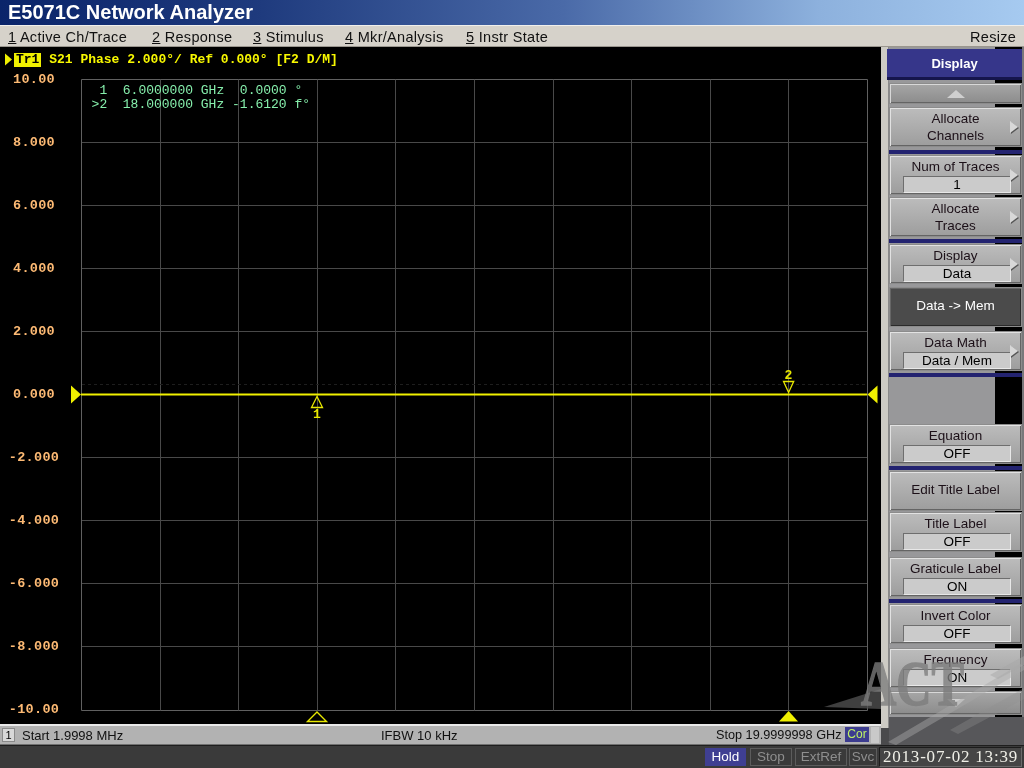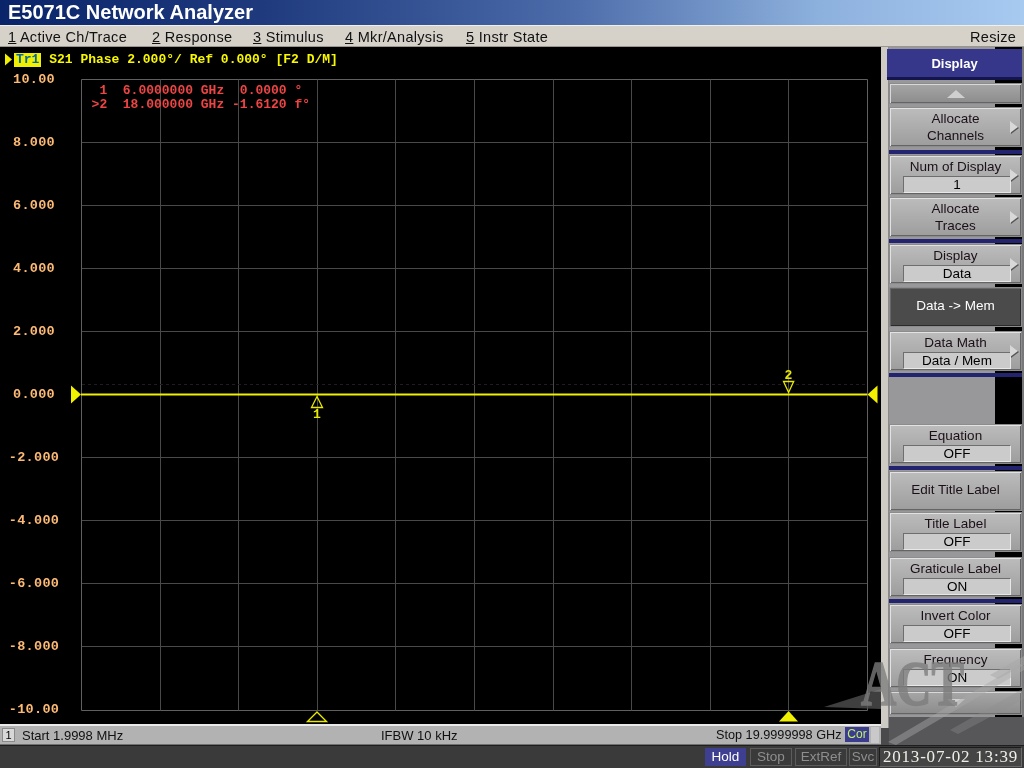--- a/index.html
+++ b/index.html
@@ -14,22 +14,22 @@
   position:absolute; left:0; top:25px; width:1024px; height:22px;
   background:#d6d2ca; border-top:1px solid #f0efec; border-bottom:1px solid #9a968e;
   font-size:14.5px; color:#111; letter-spacing:0.3px;
 }
 .mi { position:absolute; top:3px; }
 .mi u { text-decoration:underline; }
 #main { position:absolute; left:0; top:47px; width:881px; height:677px; background:#000; }
 #plotsvg { position:absolute; left:0; top:0; }
 .ylab { position:absolute; width:68px; text-align:center; font-family:"Liberation Mono",monospace; font-size:13.5px; font-weight:bold; color:#fdba74; line-height:13px; letter-spacing:0.3px;}
 #trline { position:absolute; left:14px; top:6px; height:14px; font-family:"Liberation Mono",monospace; font-size:13px; font-weight:bold; color:#f8f800; white-space:pre; line-height:14px;}
-#tr1badge { display:inline-block; background:#f0f000; color:#0369a1; padding:0 2px; }
-.mkrtxt { position:absolute; left:76px; font-family:"Liberation Mono",monospace; font-size:13px; font-weight:bold; color:#ef4444; white-space:pre; line-height:13.5px; }
+#tr1badge { display:inline-block; background:#f0f000; color:#000000; padding:0 2px; }
+.mkrtxt { position:absolute; left:76px; font-family:"Liberation Mono",monospace; font-size:13px; font-weight:normal; color:#86efac; white-space:pre; line-height:13.5px; }
 #statusbar {
   position:absolute; left:0; top:724px; width:881px; height:21px;
   background:#b2b2b2; border-top:2px solid #e9e9e9; border-bottom:1px solid #707070;
   font-size:13px; color:#101010;
 }
 #chanbox { position:absolute; left:2px; top:2px; width:13px; height:14px; background:#d8d8d8; border:1px solid #8a8a8a; font-size:11px; text-align:center; line-height:12px; color:#000;}
 #corbadge { position:absolute; left:845px; top:1px; width:24px; height:15px; background:#3c3c8f; color:#bef264; font-size:12px; text-align:center; line-height:15px; }
 #sbgrip { position:absolute; left:871px; top:1px; width:8px; height:16px; background:#c9c9c9; }
 #bottombar { position:absolute; left:0; top:745px; width:1024px; height:23px; background:#3a3a3a; border-top:1px solid #1e1e1e; }
 .bb { position:absolute; top:2px; height:18px; font-size:13.5px; text-align:center; }
@@ -159,21 +159,21 @@
     <div id="panelhdr">Display</div>
     <div class="scrollbtn" style="top:36px;height:21px;">
         <div class="tri-up"></div>
       </div>
     <div class="pbtn" style="top:60px">
         <div class="dbl">Allocate<br>Channels</div>
         <div class="parrow"></div>
       </div>
     <div class="psep" style="top:103px"></div>
     <div class="pbtn" style="top:108px">
-        <div class="l1">Num of Display</div>
+        <div class="l1">Num of Traces</div>
         <div class="vbox">1</div>
         <div class="parrow"></div>
       </div>
     <div class="pbtn" style="top:150px">
         <div class="dbl">Allocate<br>Traces</div>
         <div class="parrow"></div>
       </div>
     <div class="psep" style="top:192px"></div>
     <div class="pbtn" style="top:197px">
         <div class="l1">Display</div>

